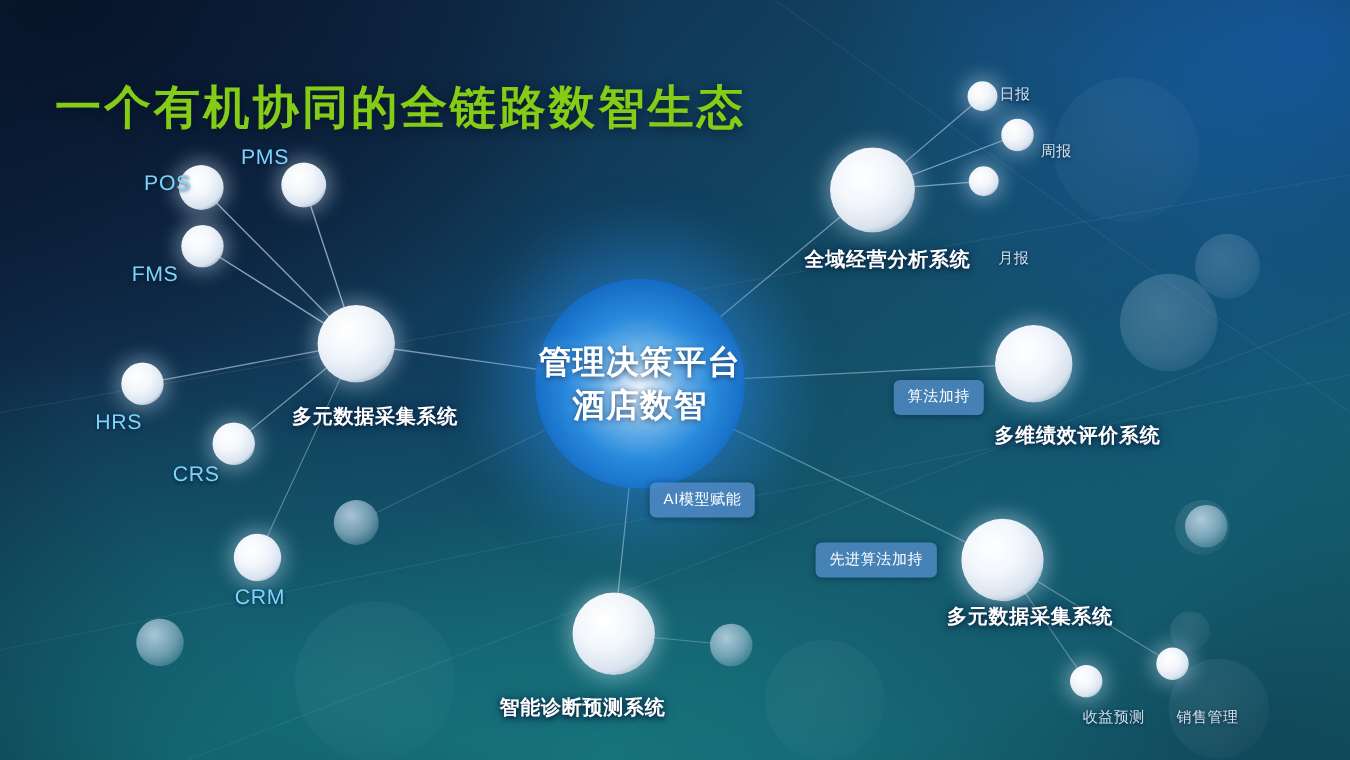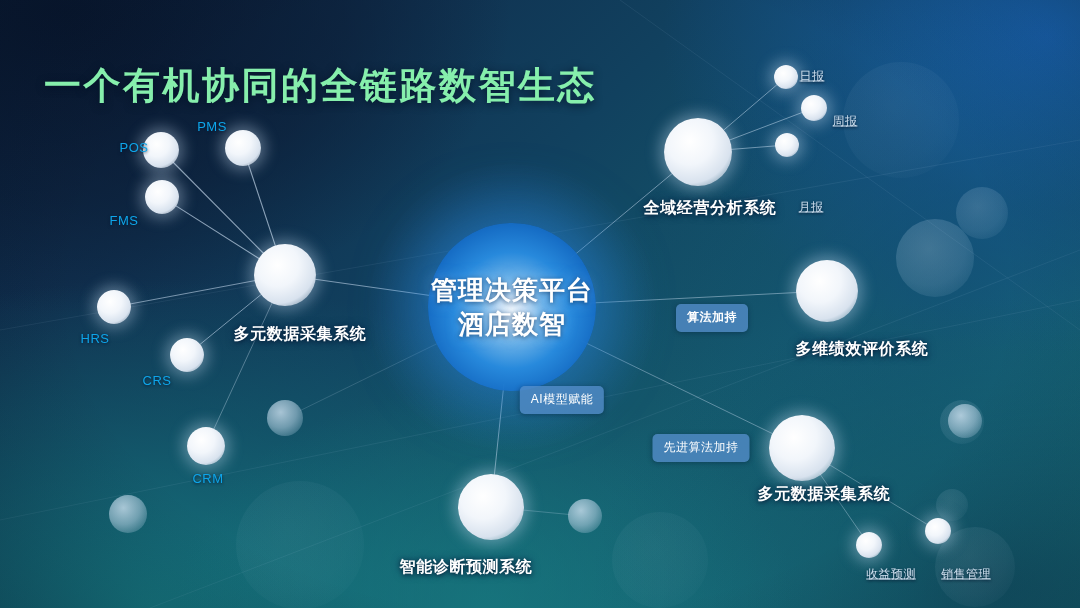--- a/index.html
+++ b/index.html
@@ -113,48 +113,47 @@
     position:absolute;
     transform:translate(-50%,-50%);
     white-space:nowrap;
     pointer-events:none;
   }
   .lbl-major{
     color:#ffffff;font-weight:bold;font-size:16px;letter-spacing:.6px;
     text-shadow:0 1px 4px rgba(5,25,50,.92), 0 0 9px rgba(10,40,80,.7);
   }
   .lbl-minor{
-    color:#0ea5e9;font-size:13px;letter-spacing:.5px;
+    color:#7dd3fc;font-size:17px;letter-spacing:.5px;
     text-shadow:0 1px 3px rgba(5,25,50,.85);
   }
   .lbl-small{
     color:#cfe0ef;font-size:12px;letter-spacing:.4px;
     text-shadow:0 1px 3px rgba(5,25,50,.85);
-    text-decoration:underline;
   }
 
   
   .chip{
     position:absolute;
     transform:translate(-50%,-50%);
     background:rgba(82,140,200,.80);
     color:#ffffff;
     font-size:12px;
     letter-spacing:.5px;
     padding:5px 11px 6px;
     border-radius:5px;
     white-space:nowrap;
     box-shadow:0 1px 5px rgba(5,25,50,.4);
   }
 
   
   #title{
     position:absolute;
     left:44px;top:36px;
-    color:#86efac;
+    color:#84cc16;
     font-weight:bold;
     font-size:37px;
     letter-spacing:2.5px;
     text-shadow:0 2px 9px rgba(4,16,36,.85);
   }
 </style>
 </head>
 <body>
 
 <div id="stage">
@@ -247,19 +246,19 @@
       <div class="lbl lbl-minor" style="left: 157px; top: 380px;">CRS</div>
       <div class="lbl lbl-minor" style="left: 208px; top: 478px;">CRM</div>
       <div class="lbl lbl-small" style="left: 812px; top: 76px;">日报</div>
       <div class="lbl lbl-small" style="left: 845px; top: 121px;">周报</div>
       <div class="lbl lbl-small" style="left: 811px; top: 161px; margin-top: 46px;">月报</div>
       <div class="lbl lbl-small" style="left: 891px; top: 574px;">收益预测</div>
       <div class="lbl lbl-small" style="left: 966px; top: 574px;">销售管理</div>
     </div>
   <div id="chips-layer">
       <div class="chip" style="left: 562px; top: 400px;">AI模型赋能</div>
-      <div class="chip" style="left: 712px; top: 318px; font-weight: bold;">算法加持</div>
+      <div class="chip" style="left: 751px; top: 318px;">算法加持</div>
       <div class="chip" style="left: 701px; top: 448px;">先进算法加持</div>
     </div>
 
   <h1 id="title">一个有机协同的全链路数智生态</h1>
 
 </div>
 
 </body></html>

